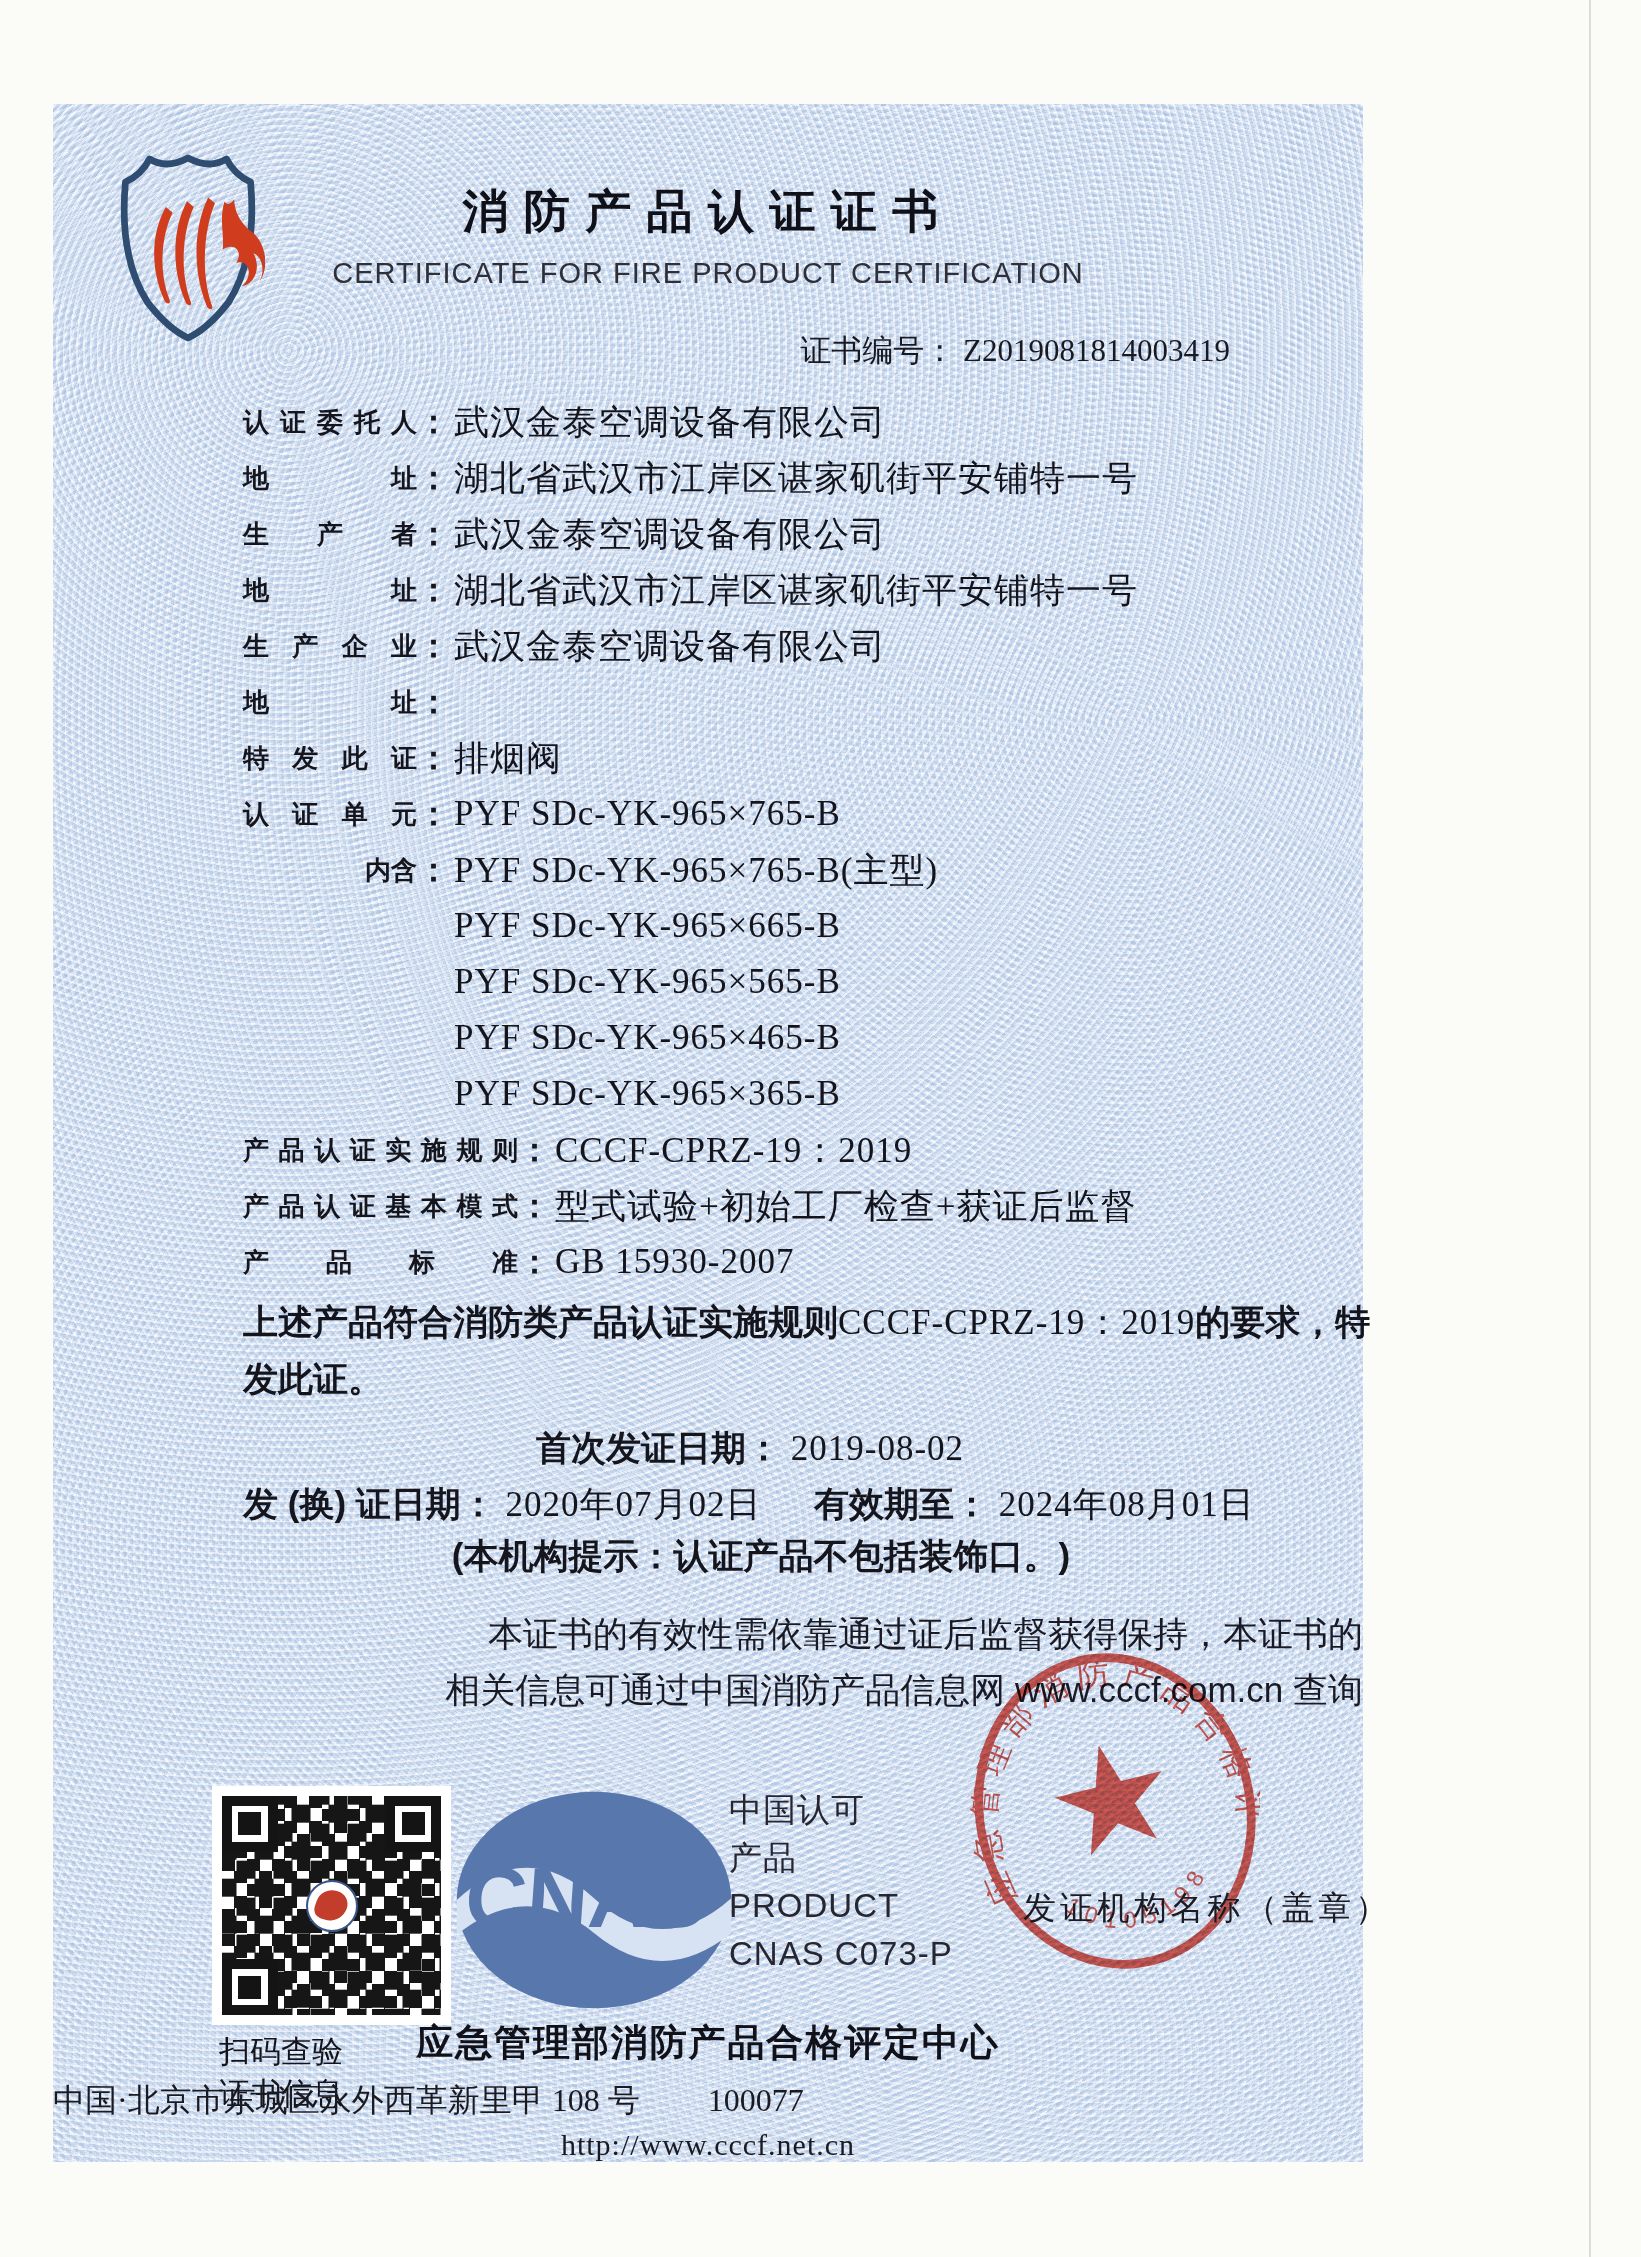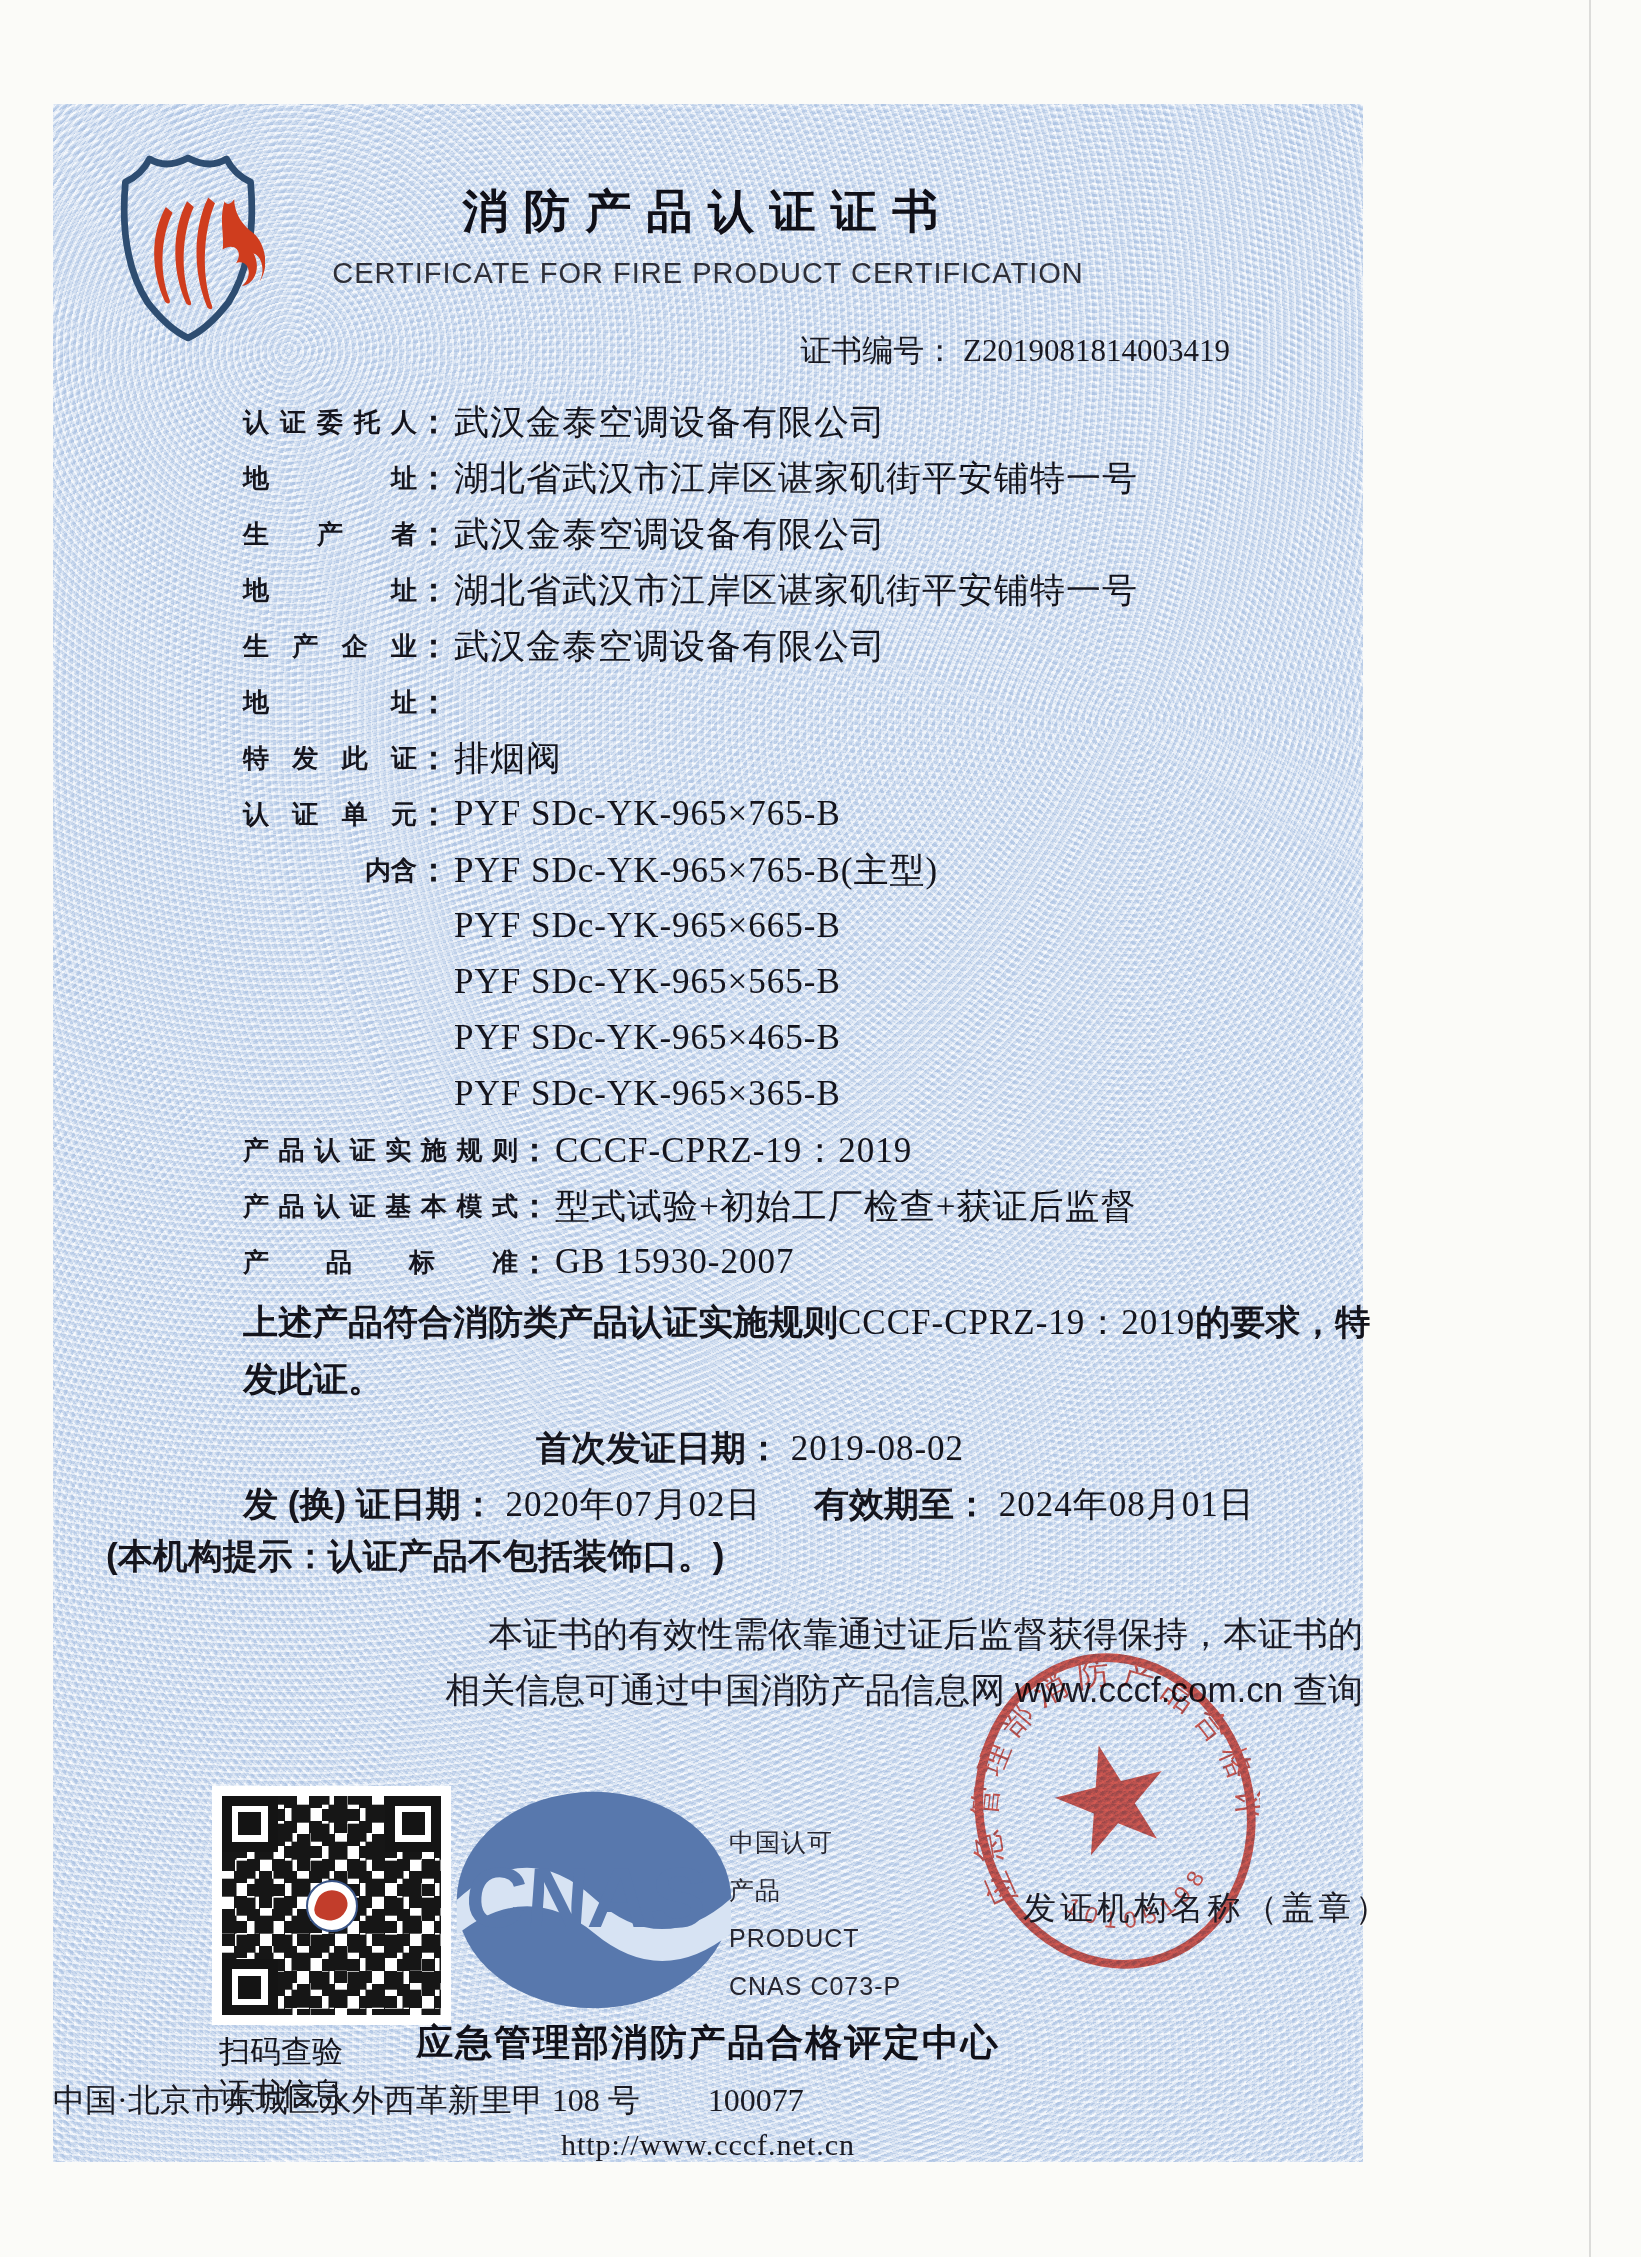--- a/index.html
+++ b/index.html
@@ -59,21 +59,21 @@
     font-size:35px;line-height:56px;font-weight:bold;color:#14141c;
   }
   .statement .serif{font-family:"Liberation Serif",serif;font-weight:normal;letter-spacing:1px;}
   .dline{position:absolute;font-size:35px;white-space:nowrap;}
   .dlabel{font-weight:bold;font-family:"Liberation Sans",sans-serif;}
   .dval{font-family:"Liberation Serif",serif;letter-spacing:1px;}
   .first-issue{left:483px;top:1321px;}
   .reissue{left:190px;top:1377px;}
   .gap{display:inline-block;width:33px;}
   .note{
-    position:absolute;left:0;right:0;top:1429px;
+    position:absolute;left:0;right:0;top:1429px;text-align:center;
     font-size:35px;font-weight:bold;transform:translateX(53px);
   }
   .validity{
     position:absolute;left:0;right:0;top:1502px;text-align:right;
     font-size:35px;line-height:56px;font-weight:500;color:#1a1a24;
   }
   
   .qr{position:absolute;left:159px;top:1682px;width:239px;height:239px;background:#fff;padding:0;}
   .qr-pattern{
     position:absolute;inset:9.7px;
@@ -89,21 +89,21 @@
   .f-bl{left:9.7px;bottom:9.7px;}
   .qr-center{position:absolute;left:50%;top:50%;width:52px;height:52px;margin:-26px 0 0 -26px;border-radius:50%;background:#fff;border:2.9px solid #3a5588;box-sizing:border-box;}
   .qr-center::after{content:"";position:absolute;inset:8.7px;background:#c23d2b;border-radius:55% 45% 60% 30%;transform:rotate(18deg);}
   .qr-caption{
     position:absolute;left:166px;top:1927px;
     font-size:31px;line-height:42px;color:#14141c;font-weight:500;
   }
   .cnas{position:absolute;left:396px;top:1682px;width:290px;height:232px;}
   .accred{
     position:absolute;left:676px;top:1682px;
-    font-size:25px;line-height:48px;color:#262630;letter-spacing:1px;margin-top:32px;
+    font-size:33px;line-height:48px;color:#262630;letter-spacing:1px;
   }
   .seal{position:absolute;left:917px;top:1543px;width:290px;height:328px;mix-blend-mode:multiply;opacity:.88;}
   .seal-caption{
     position:absolute;left:970px;top:1782px;width:454px;
     font-family:"Liberation Serif",serif;font-size:33px;letter-spacing:3.9px;color:#1b1b24;
     z-index:5;
   }
   .footer-org{
     position:absolute;left:0;right:0;top:1914px;text-align:center;
     font-size:37px;font-weight:bold;color:#111119;letter-spacing:1.9px;

